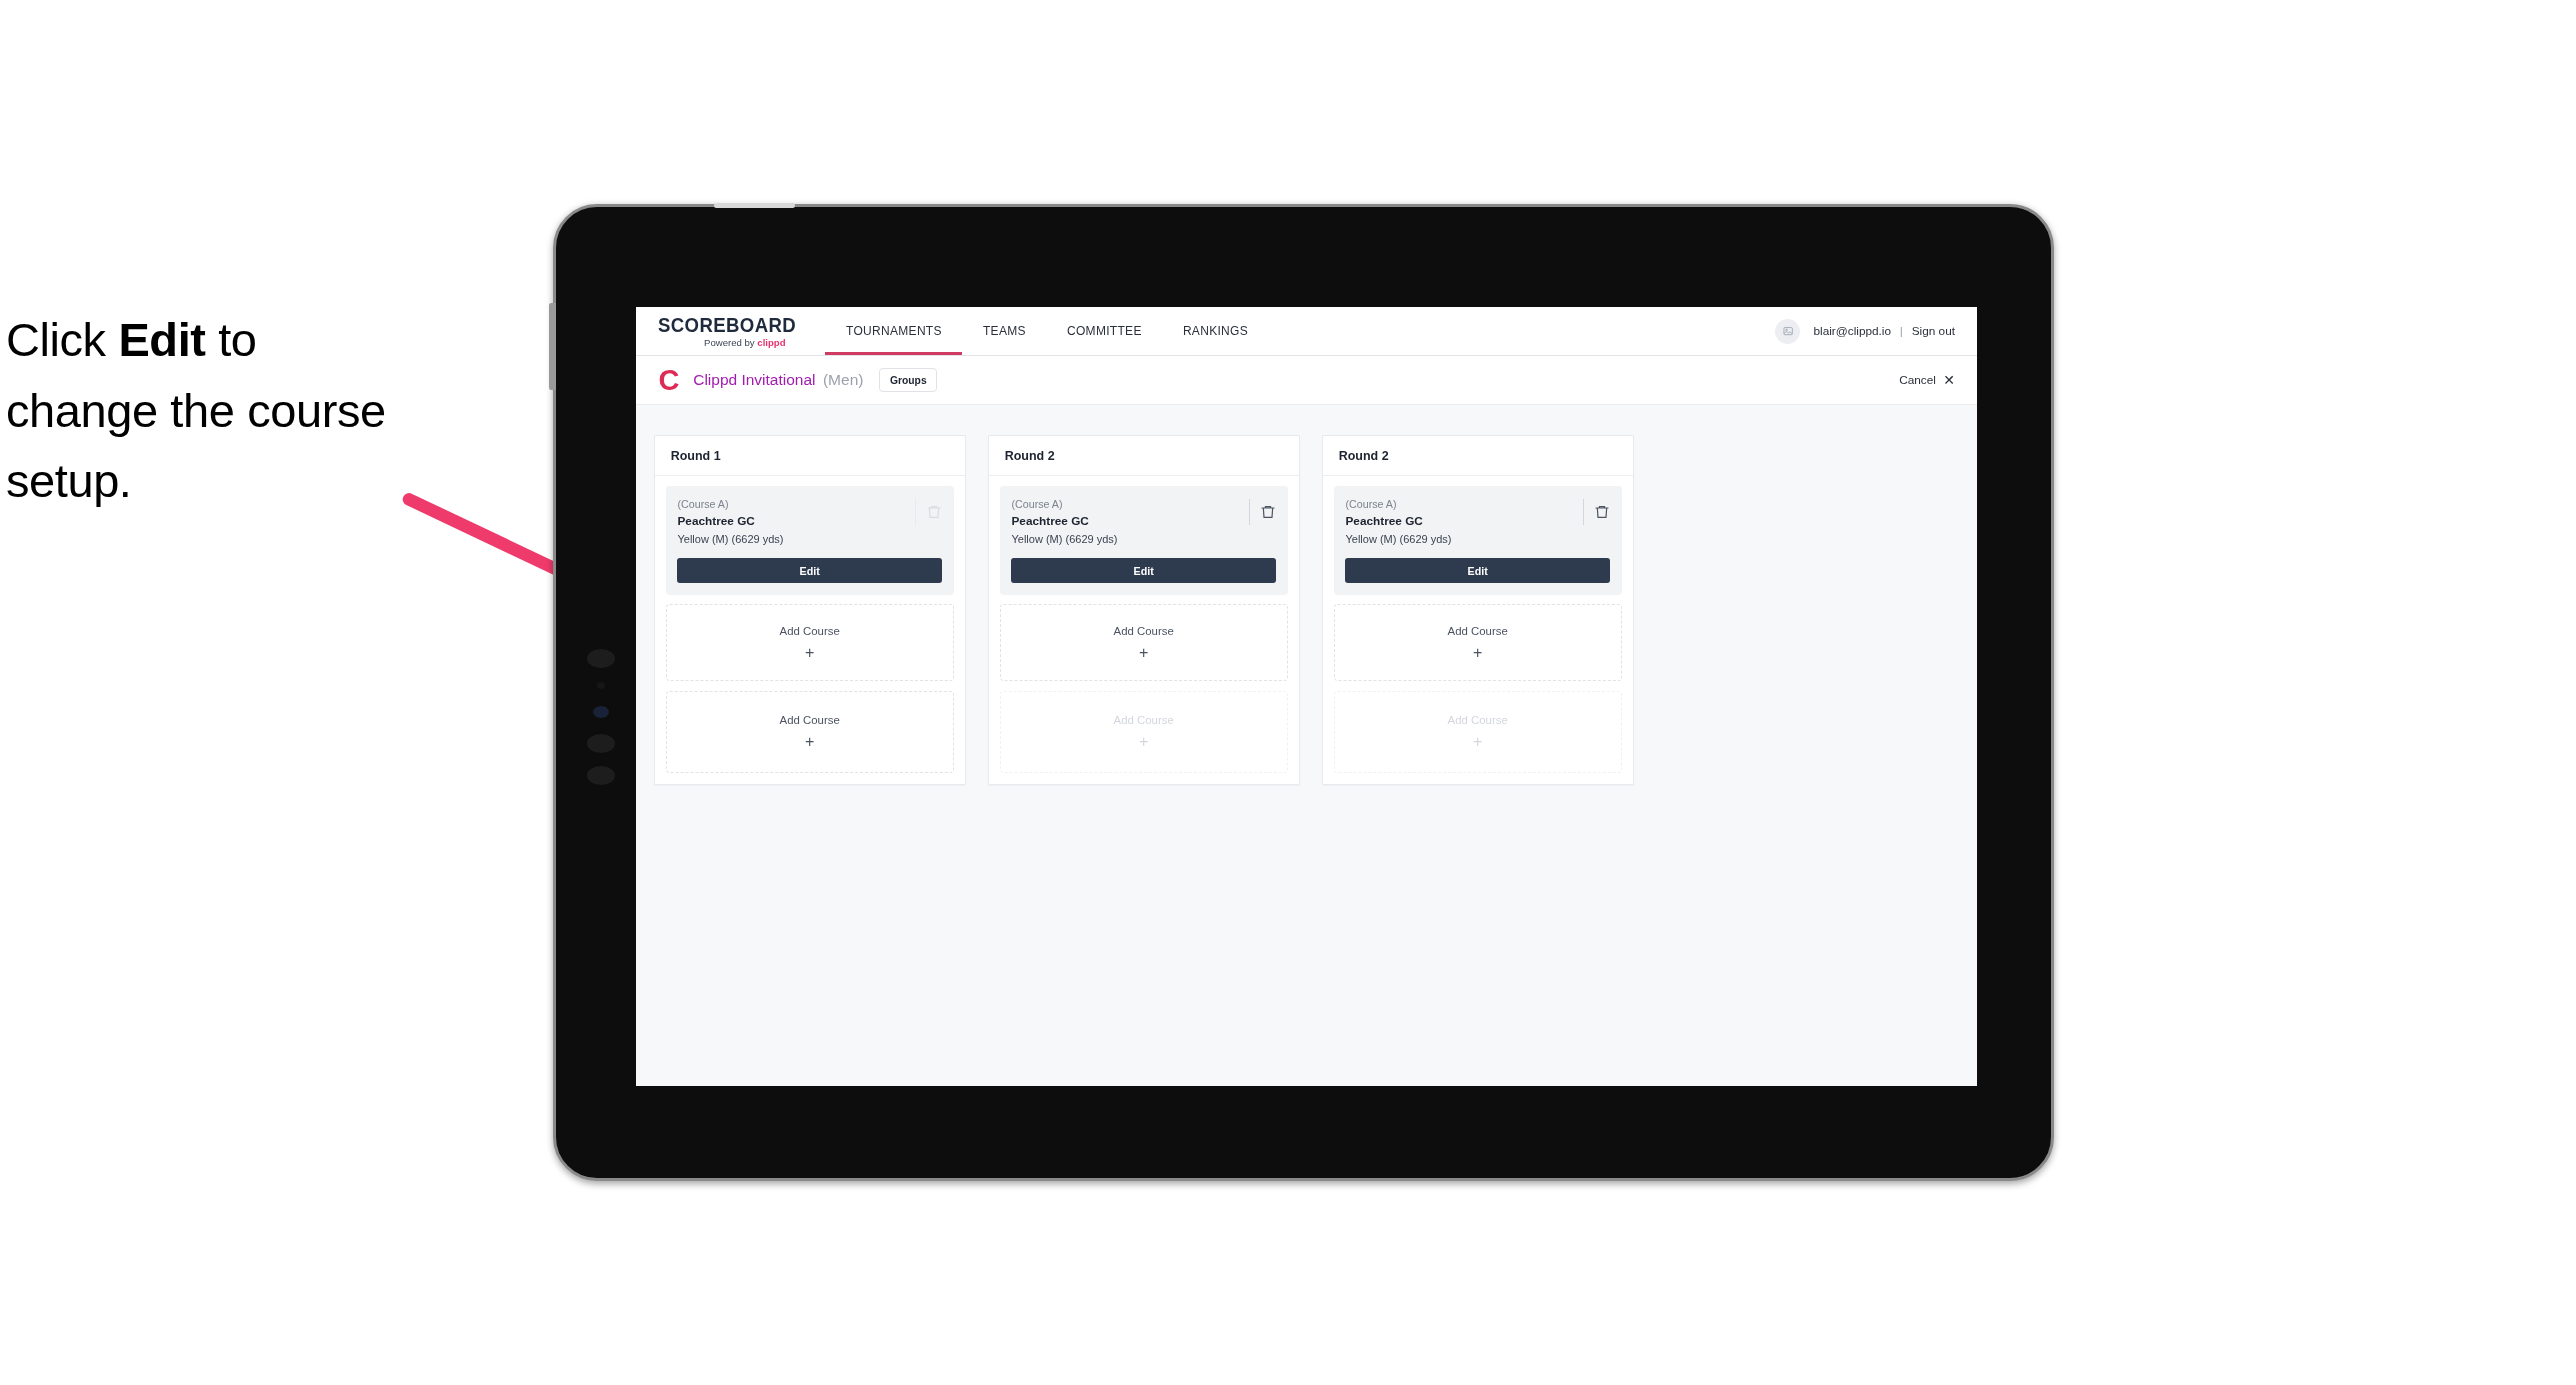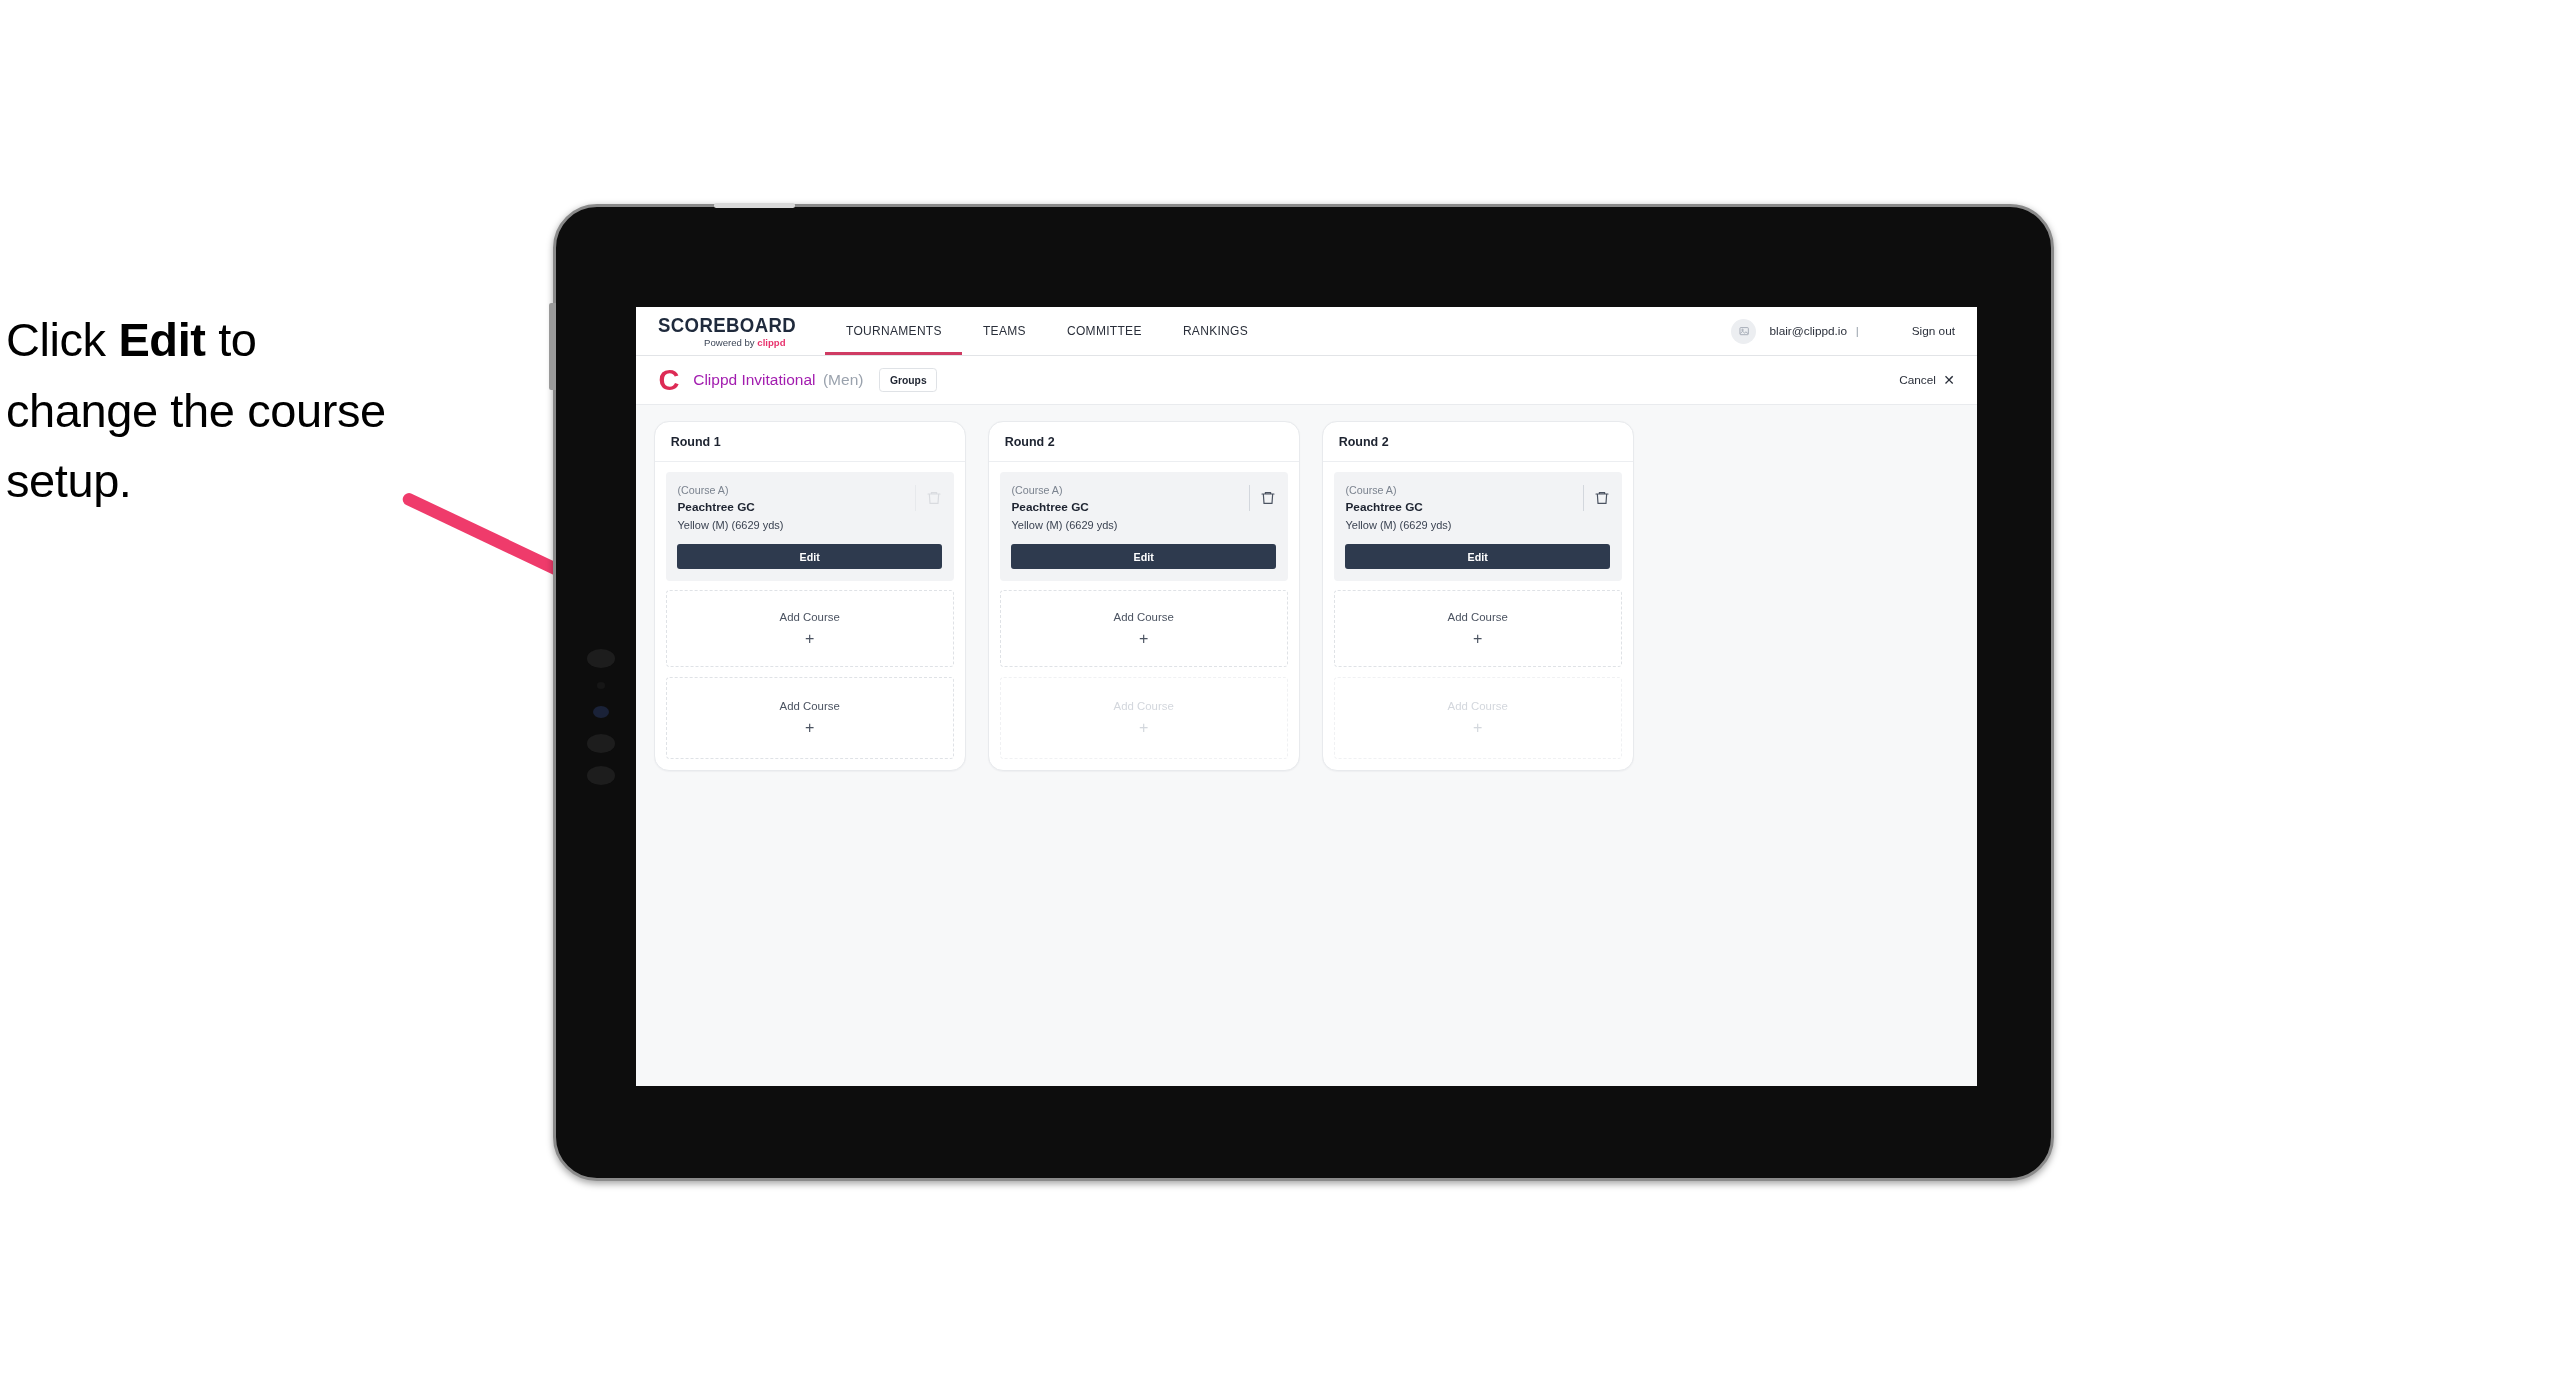--- a/index.html
+++ b/index.html
@@ -94,21 +94,21 @@
     margin-left: auto; display: flex; align-items: center;
     padding-right: 22px; gap: 0px;
   }
   .avatar {
     width: 25px; height: 25px; border-radius: 50%;
     background: #eceef1; display:flex; align-items:center; justify-content:center;
     color:#9aa2ad; font-size: 11px; margin-right: 13.2px;
   }
   .user-email { font-size: 11.8px; color: #2a2f3a; }
   .sep { font-size: 11.8px; color: #9aa2ad; margin: 0 8.8px; }
-  .signout { font-size: 11.8px; color: #2a2f3a; cursor:pointer;margin-left:44px; }
+  .signout { font-size: 11.8px; color: #2a2f3a; cursor:pointer; }
 
   
   .titlebar {
     height: 49px; background:#fff; display:flex; align-items:center;
     padding: 0 22px; border-bottom: 0.7px solid #e9ebee; position:relative;
   }
   .clogo {
     width: 22px; height: 22px; margin-right: 13.2px;
     display:flex; align-items:center; justify-content:center;
     color:#dd2b55; font-size: 29px; font-weight: 800; line-height: 1;
@@ -131,23 +131,24 @@
   }
   .subnav-item {
     font-size: 11px; color:#c9cfd9; padding: 6.6px 11px; border-radius: 5.2px;
     cursor:pointer; white-space:nowrap;
   }
   .subnav-item.active { background:#fff; color:#1d2330; font-weight:700; }
 
   
   .content { padding: 16px 17.7px; display:flex; gap: 22px; align-items: flex-start; }
   .round-col {
-    width: 312px; background:#fff; border:0.7px solid #e8eaed; border-radius: 15px;
+    width: 312px; background:#fff; border:0.7px solid #e8eaed; border-radius: 1px;
     box-shadow: 0 0.7px 1.5px rgba(16,24,40,.04);
     overflow: hidden;
+    margin-top: 14px;
   }
   .round-head {
     padding: 12.5px 16px; font-size: 12.5px; font-weight:700; color:#1d2330;
     border-bottom: 0.7px solid #eceef1;
   }
   .round-body { padding: 9.6px 11px 11px 11px; display:flex; flex-direction:column; gap: 9.6px; }
 
   .course-card { background:#f2f3f5; border-radius: 3.7px; padding: 10.3px 11.8px 11.8px 11.8px; }
   .course-top { display:flex; align-items:flex-start; }
   .course-info { flex: 1; }

